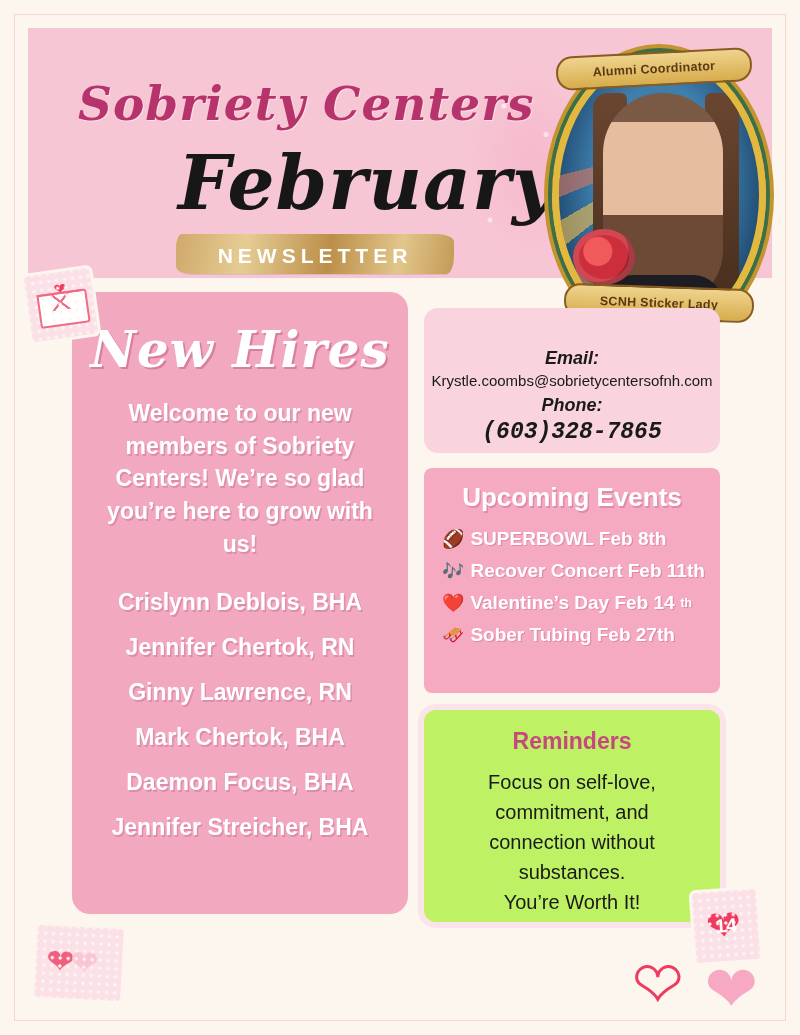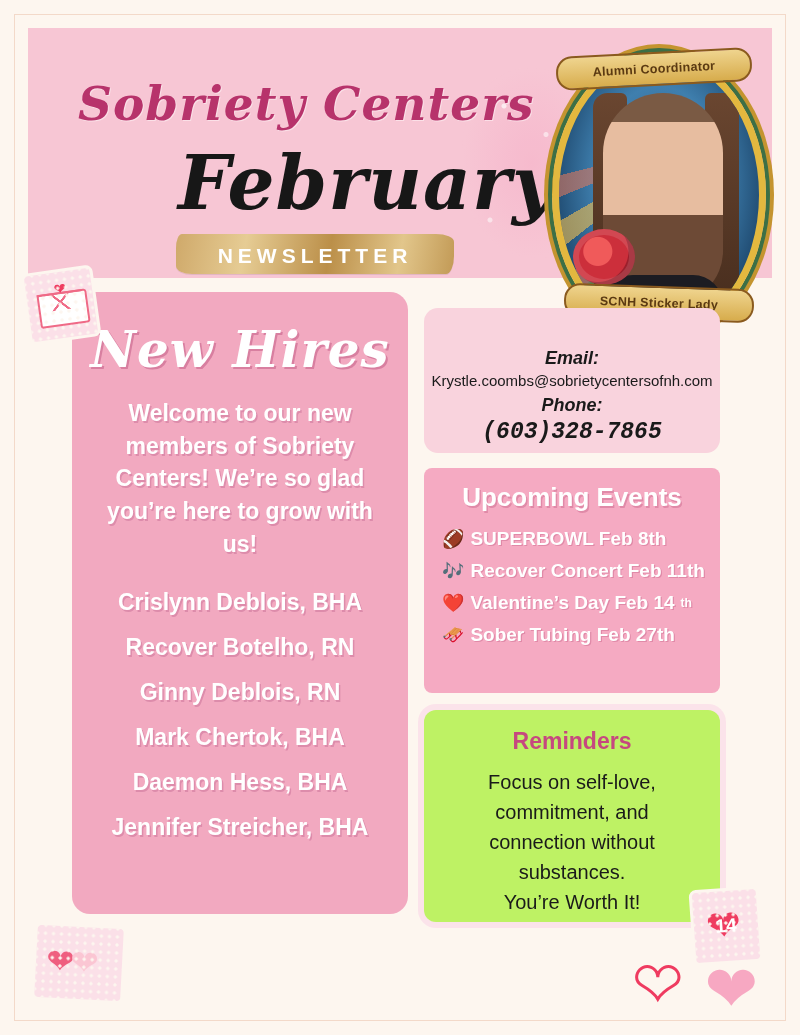--- a/index.html
+++ b/index.html
@@ -493,24 +493,24 @@
     </div>
     <div class="banner-top">Alumni Coordinator</div>
     <div class="banner-bottom">SCNH Sticker Lady</div>
   </div>
 
   <div class="new-hires">
     <div class="new-hires-title">New Hires</div>
     <div class="welcome-text">Welcome to our new members of Sobriety Centers! We’re so glad you’re here to grow with us!</div>
     <div class="hires-list">
       <div class="hire">Crislynn Deblois, BHA</div>
-      <div class="hire">Recover Botelho, RN</div>
-      <div class="hire">Ginny Deblois, RN</div>
+      <div class="hire">Jennifer Chertok, RN</div>
+      <div class="hire">Ginny Lawrence, RN</div>
       <div class="hire">Mark Chertok, BHA</div>
-      <div class="hire">Daemon Hess, BHA</div>
+      <div class="hire">Daemon Focus, BHA</div>
       <div class="hire">Jennifer Streicher, BHA</div>
     </div>
   </div>
 
   <div class="contact-card">
     <div class="contact-label">Email:</div>
     <div class="contact-value">Krystle.coombs@sobrietycentersofnh.com</div>
     <div class="contact-label" style="margin-top:6px;">Phone:</div>
     <div class="contact-value phone">(603)328-7865</div>
   </div>

